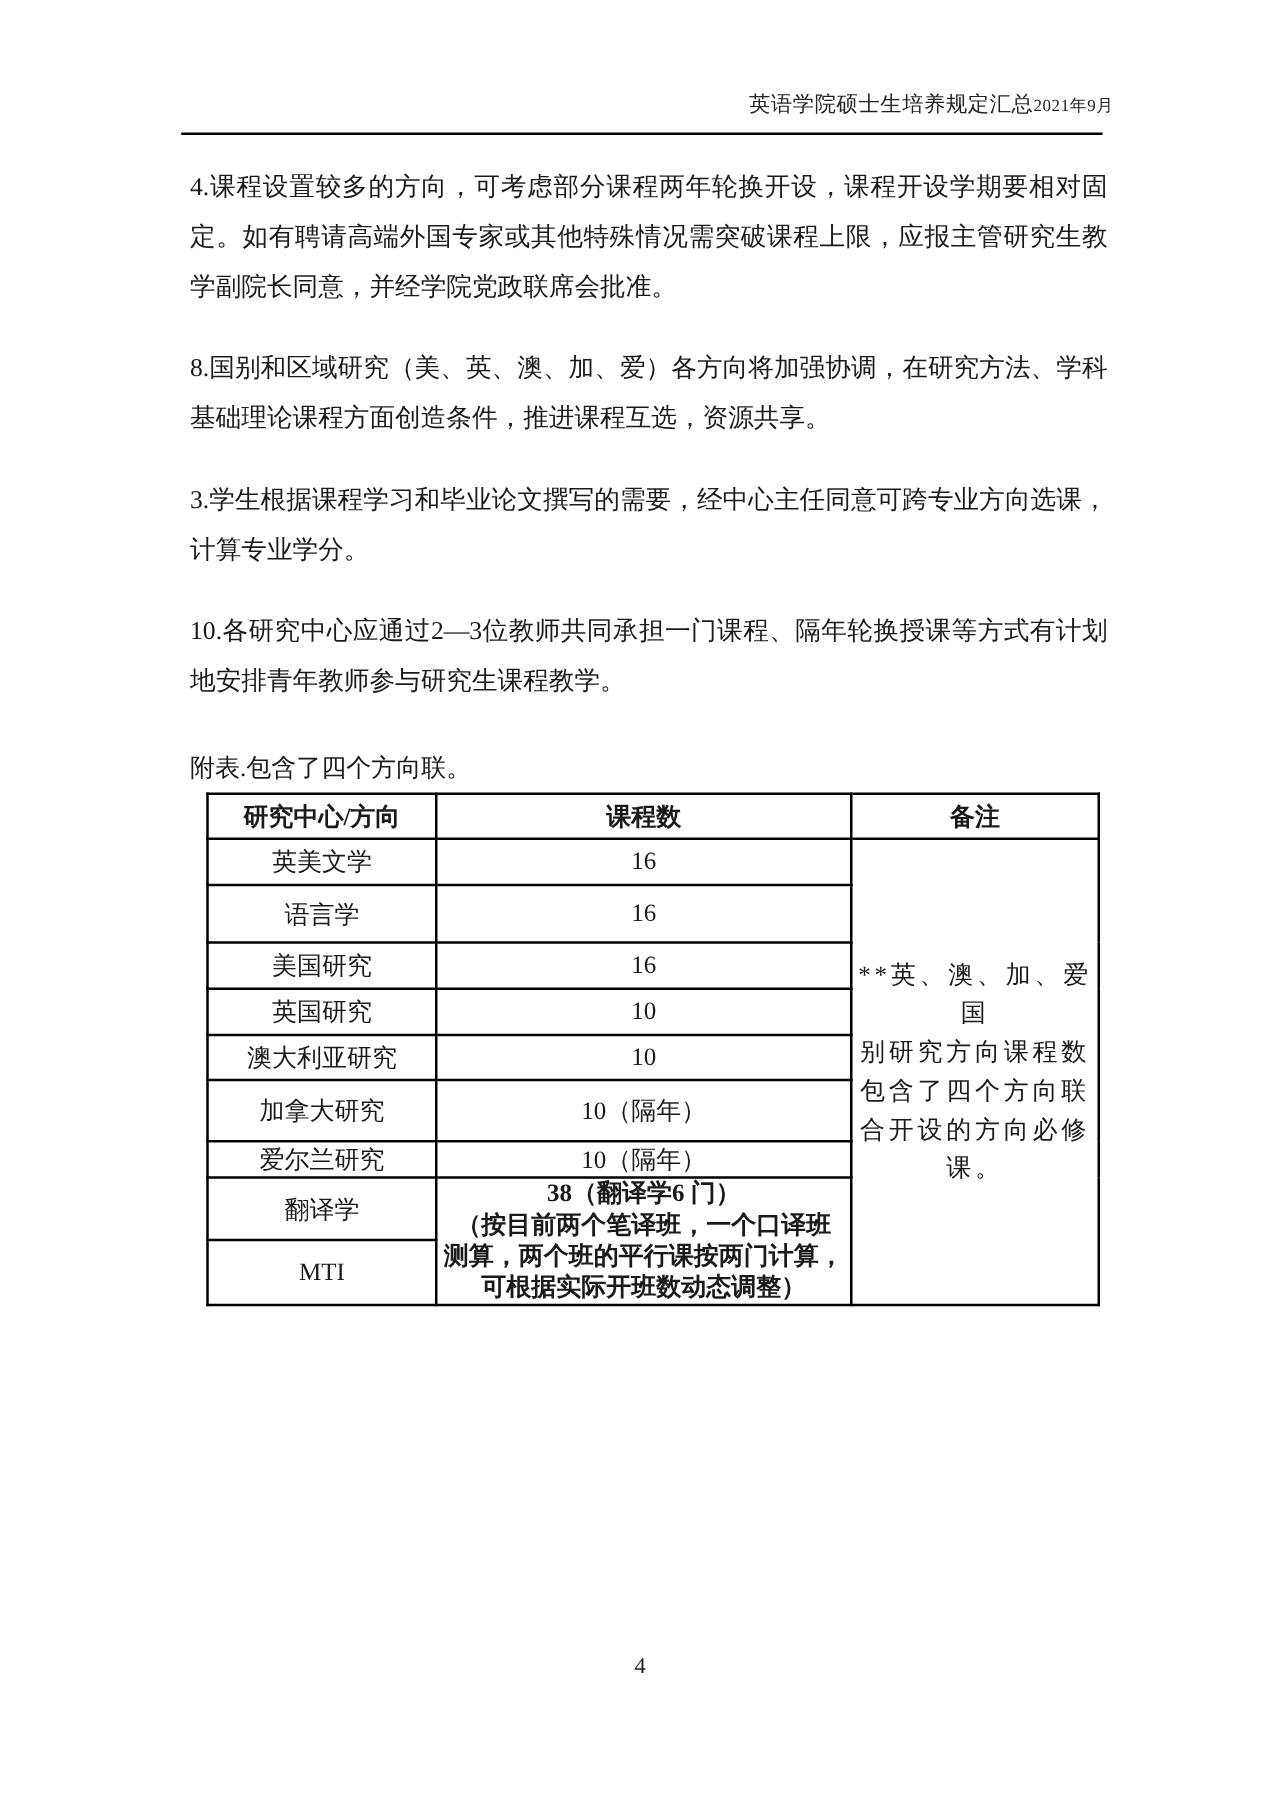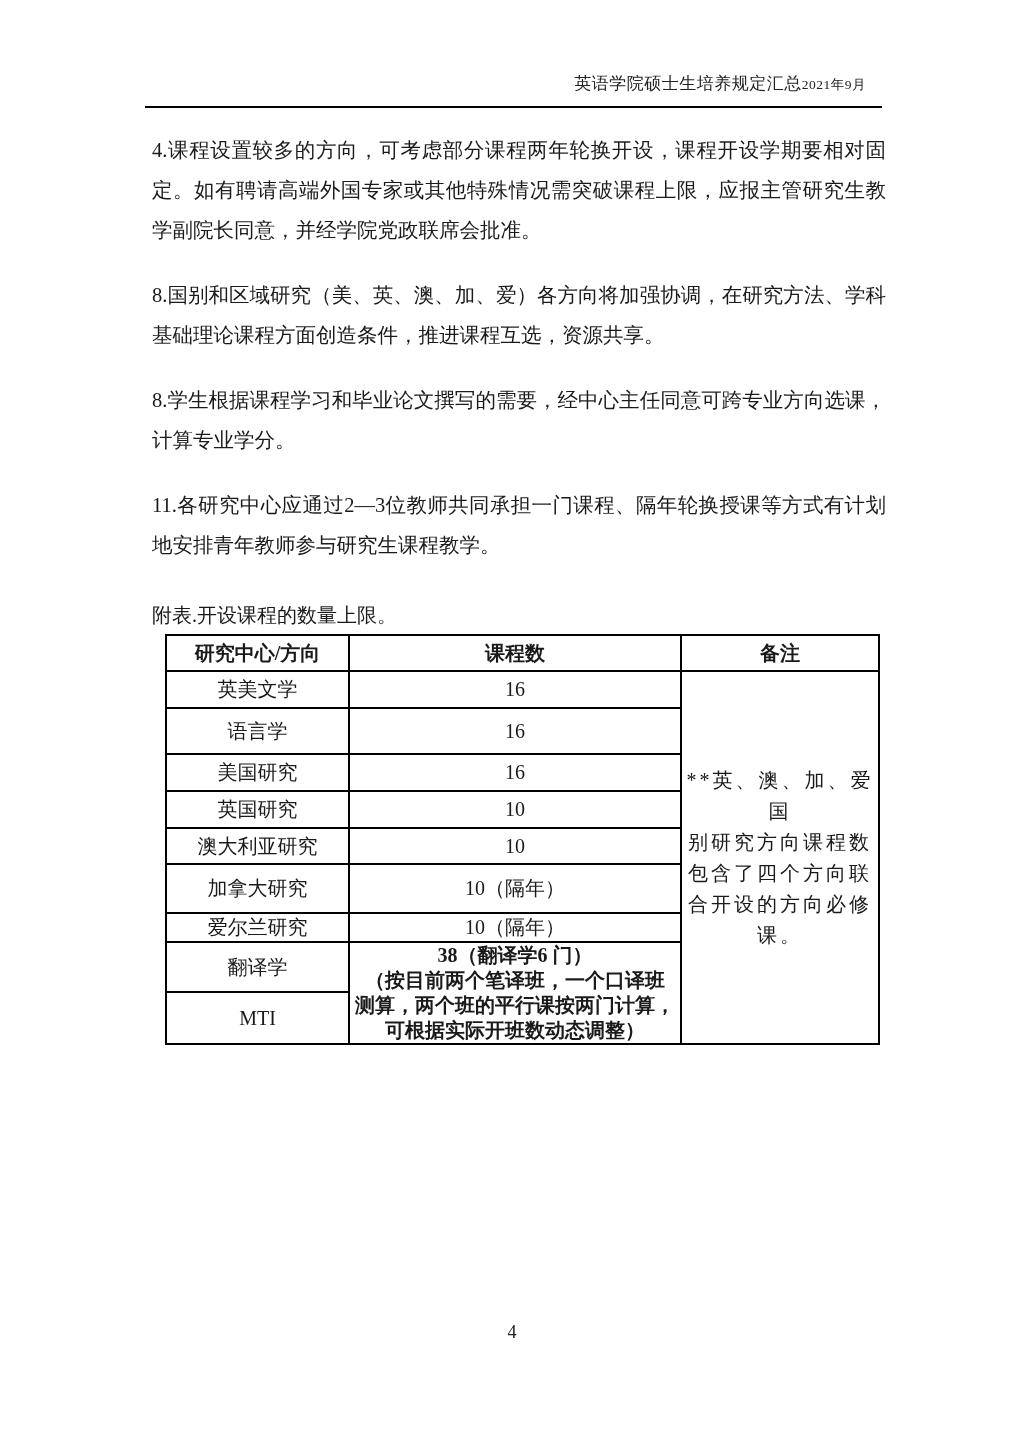--- a/index.html
+++ b/index.html
@@ -11,21 +11,21 @@
   .page {
     position: relative;
     width: 1024px;
     height: 1447px;
     background: #ffffff;
     overflow: hidden;
   }
   .doc-header {
     position: absolute;
     top: 72px;
-    right: 158px;
+    right: 133px;
     font-size: 17px;
     letter-spacing: 0.5px;
     white-space: nowrap;
     color: #222;
   }
   .doc-header .date-part {
     font-size: 13.5px;
   }
   .header-rule {
     position: absolute;
@@ -100,24 +100,24 @@
 
   <div class="doc-header">
     <span>英语学院硕士生培养规定汇总</span><span class="date-part">2021年9月</span>
   </div>
 
   <div class="header-rule"></div>
 
   <div class="body-text">
     <p class="para">4.课程设置较多的方向，可考虑部分课程两年轮换开设，课程开设学期要相对固定。如有聘请高端外国专家或其他特殊情况需突破课程上限，应报主管研究生教学副院长同意，并经学院党政联席会批准。</p>
     <p class="para">8.国别和区域研究（美、英、澳、加、爱）各方向将加强协调，在研究方法、学科基础理论课程方面创造条件，推进课程互选，资源共享。</p>
-    <p class="para">8.学生根据课程学习和毕业论文撰写的需要，经中心主任同意可跨专业方向选课，计算专业学分。</p>
-    <p class="para">11.各研究中心应通过2—3位教师共同承担一门课程、隔年轮换授课等方式有计划地安排青年教师参与研究生课程教学。</p>
+    <p class="para">3.学生根据课程学习和毕业论文撰写的需要，经中心主任同意可跨专业方向选课，计算专业学分。</p>
+    <p class="para">10.各研究中心应通过2—3位教师共同承担一门课程、隔年轮换授课等方式有计划地安排青年教师参与研究生课程教学。</p>
 
-    <div class="table-caption">附表.开设课程的数量上限。</div>
+    <div class="table-caption">附表.包含了四个方向联。</div>
 
     <table class="course-table">
       <colgroup>
         <col style="width:183px">
         <col style="width:332px">
         <col style="width:198px">
       </colgroup>
       <tbody>
           <tr style="height:24px">
         <th>研究中心/方向</th>

